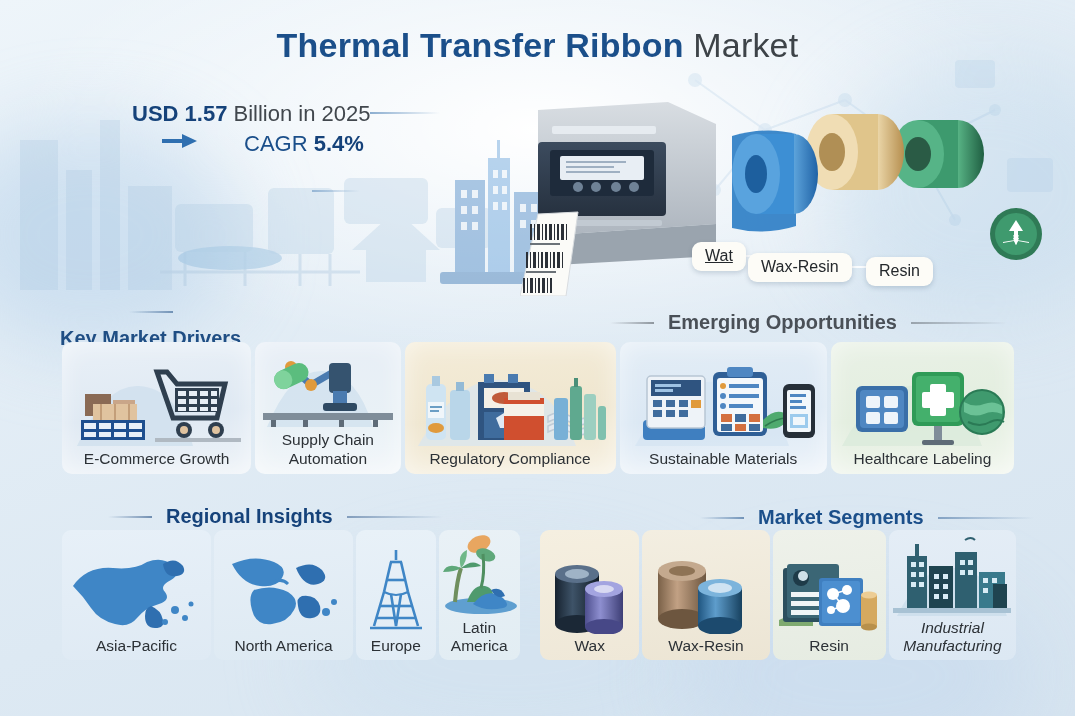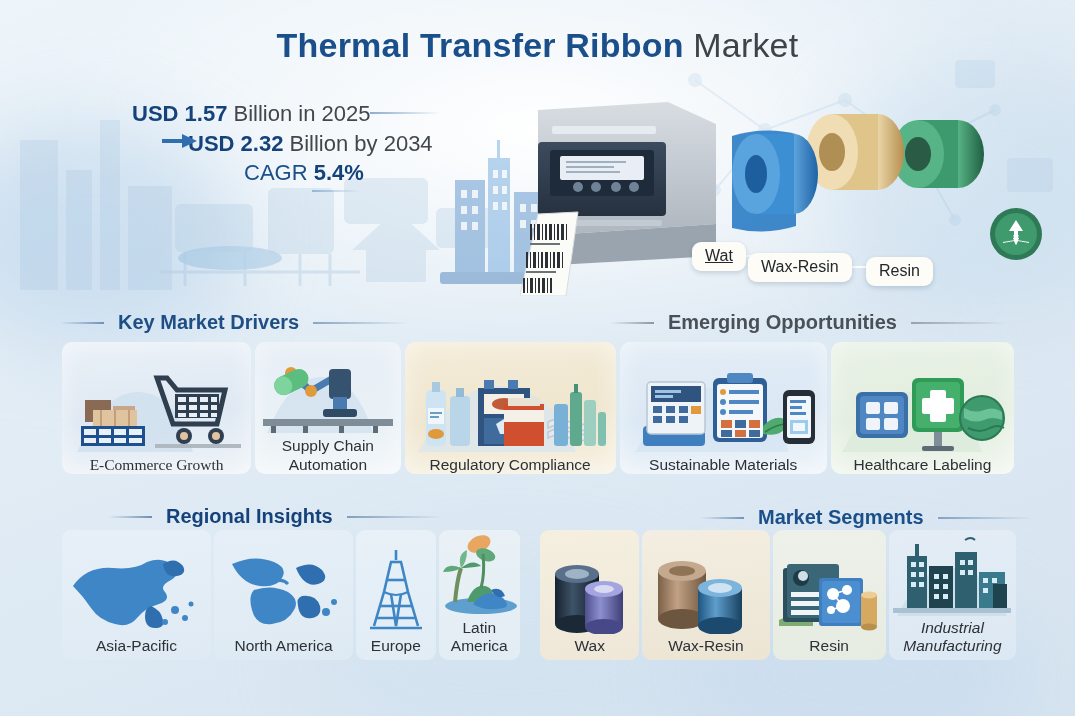--- a/index.html
+++ b/index.html
@@ -100,46 +100,47 @@
     position: absolute;
     display: flex; align-items: center; gap: 14px;
     font-size: 20px; font-weight: bold; white-space: nowrap;
   }
   .sec-head .rl, .sec-head .rr {
     height: 2px; display: block;
   }
   .sec-head .rl { width: 44px; background: linear-gradient(to left, currentColor, rgba(255,255,255,0)); opacity: .55; }
   .sec-head .rr { width: 96px; background: linear-gradient(to right, currentColor, rgba(255,255,255,0)); opacity: .45; }
 
-  .sh-drivers      { left: 60px;  top: 311px; color: #1f4e84; }
+  .sh-drivers      { left: 60px;  top: 311px; color: #1f4e84; flex-direction: column; }
   .sh-opportunities{ left: 610px; top: 311px; color: #4a5057; }
   .sh-regional     { left: 108px; top: 505px; color: #15427a; }
   .sh-segments     { left: 700px; top: 506px; color: #1b4f8a; }
 
   
   .row { position: absolute; display: flex; }
 
   .row-mid { left: 62px; top: 342px; width: 952px; height: 132px; gap: 4px; }
   .card {
     position: relative;
     border-radius: 10px;
     display: flex; flex-direction: column; align-items: center; justify-content: flex-end;
+    padding-bottom: 6px;
     box-shadow: inset 0 0 26px rgba(255,255,255,.55);
   }
   .card .card-icon {
     flex: 1; width: 100%;
     display: flex; align-items: flex-end; justify-content: center;
     padding-bottom: 4px;
   }
   .card .card-label {
     font-size: 15.5px; color: #2c3136; text-align: center; line-height: 1.18;
     padding: 0 6px; white-space: pre-line;
   }
 
-  .c-ecom   { width: 190px; background: linear-gradient(175deg,#e9f0f7 0%, #dfe9f3 55%, #eef3f8 100%); font-family: Liberation Serif, serif; }
+  .c-ecom   { width: 190px; background: linear-gradient(175deg,#e9f0f7 0%, #dfe9f3 55%, #eef3f8 100%); }
   .c-supply { width: 146px; background: linear-gradient(175deg,#e7eef6 0%, #e9f1f6 60%, #f3f7fa 100%); }
   .c-reg    { width: 212px; background: linear-gradient(175deg,#f4ecd8 0%, #efe6cf 55%, #f7f1e2 100%); }
   .c-health { width: 184px; background: linear-gradient(175deg,#e9f1e6 0%, #e3eedf 55%, #f1f6ee 100%); }
   .c-sust   { width: 208px; background: linear-gradient(175deg,#e3edf6 0%, #dbe8f4 55%, #eef4fa 100%); }
 
   .row-bot-left  { left: 62px;  top: 530px; width: 458px; height: 130px; gap: 3px; }
   .row-bot-right { left: 540px; top: 530px; width: 476px; height: 130px; gap: 3px; }
 
   .rc {
     position: relative; border-radius: 9px;
@@ -241,23 +242,20 @@
       </g>
     </svg>
 
     <div class="title">
       <span class="t-strong">Thermal Transfer Ribbon</span><span class="t-light"> Market</span>
     </div>
 
     <div class="stats">
       <div class="stat-line l1">
         <span class="s-usd">USD </span><span class="s-num">1.57</span><span class="s-rest"> Billion in 2025</span>
-      </div>
-      <div class="stat-line l2">
-        <span class="s-usd">USD </span><span class="s-num">2.32</span><span class="s-rest"> Billion by 2034</span>
       </div>
       <div class="stat-line l3">
         <span class="s-cagr">CAGR </span><span class="s-num">5.4%</span>
       </div>
 
       <svg class="arrow-ic" viewBox="0 0 36 16">
         <path d="M0 6 h20 v-5 l15 7 -15 7 v-5 H0 Z" fill="#2f6fb0"></path>
       </svg>
     </div>
     <div class="rule-hero"></div>

